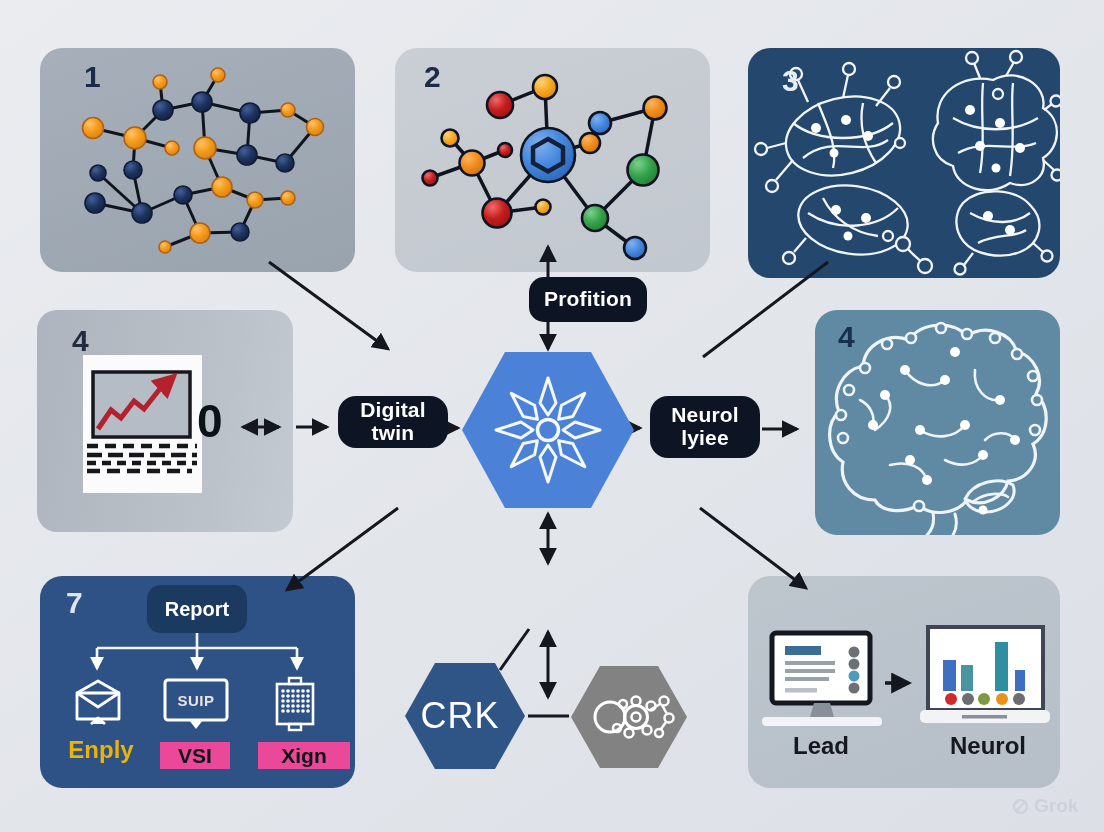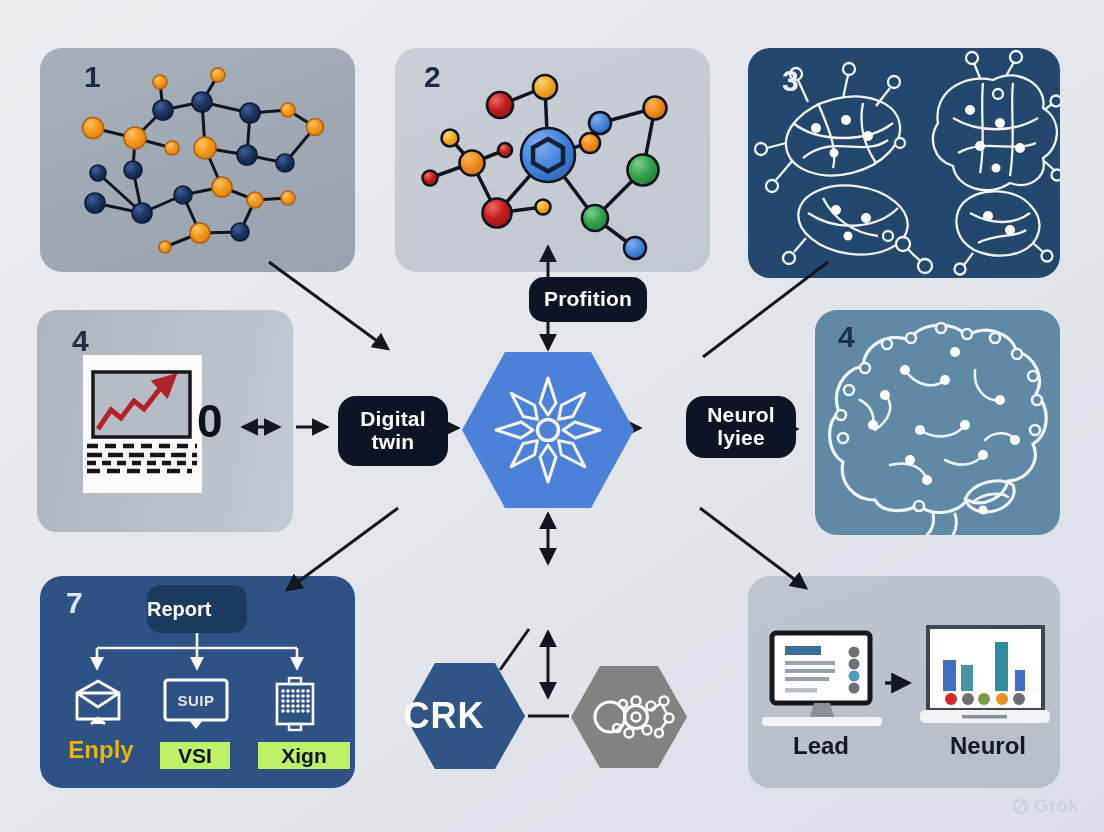--- a/index.html
+++ b/index.html
@@ -15,32 +15,32 @@
   #p7{left:40px;top:576px;width:315px;height:212px;background:var(--panel7-blue);}
   #p8{left:748px;top:576px;width:312px;height:212px;background:linear-gradient(160deg,#bdc5cd,#b6bec8);}
   .num{position:absolute;font-weight:700;font-size:30px;line-height:1;z-index:2;}
   .panel svg{position:absolute;left:0;top:0;}
   .arrow-layer{position:absolute;left:0;top:0;z-index:3;pointer-events:none;}
   .hexsvg{position:absolute;z-index:4;}
   .pill{position:absolute;z-index:5;background:var(--pill-black);color:#fff;font-weight:700;
         display:flex;align-items:center;justify-content:center;text-align:center;
         border-radius:15px;line-height:1.08;letter-spacing:.2px;}
   #pill-profition{left:489px;top:277px;width:118px;height:45px;font-size:21px;margin-left:40px;}
-  #pill-digital{left:338px;top:396px;width:110px;height:70px;font-size:21px;border-radius:18px;padding:0 14px;box-sizing:border-box;}
-  #pill-neurol{left:650px;top:396px;width:110px;height:62px;font-size:21px;border-radius:18px;padding:0 12px;box-sizing:border-box;margin-left:36px;}
+  #pill-digital{left:338px;top:396px;width:110px;height:52px;font-size:21px;border-radius:18px;padding:0 14px;box-sizing:border-box;}
+  #pill-neurol{left:650px;top:396px;width:110px;height:62px;font-size:21px;border-radius:18px;padding:0 12px;box-sizing:border-box;}
   #pill-geith{left:474px;top:573px;width:148px;height:50px;font-size:24px;border-radius:17px;}
-  #crk-label{position:absolute;left:379px;top:658px;width:130px;height:116px;z-index:5;display:flex;
-             align-items:center;justify-content:center;color:#fff;font-weight:700;font-size:36px;letter-spacing:1px;}
+  #crk-label{position:absolute;left:395px;top:658px;width:130px;height:116px;z-index:5;display:flex;
+             align-items:center;justify-content:center;color:#fff;font-weight:400;font-size:36px;letter-spacing:1px;}
   #zero{position:absolute;left:197px;top:398px;font-size:46px;font-weight:600;color:#0d1118;z-index:2;line-height:1;}
   .report-pill{position:absolute;left:107px;top:9px;width:100px;height:48px;background:var(--report-navy);
-               border-radius:14px;color:#fff;font-weight:700;font-size:20px;display:flex;align-items:center;z-index:3;}
+               border-radius:14px;color:#fff;font-weight:700;font-size:20px;display:flex;align-items:center;justify-content:center;z-index:3;}
   .suip{position:absolute;left:125px;top:104px;width:62px;height:40px;display:flex;align-items:center;justify-content:center;
         color:#e5e5e5;font-weight:700;font-size:15px;letter-spacing:.5px;z-index:3;}
   .enply{position:absolute;left:28px;top:160px;width:66px;text-align:center;color:#eab308;font-weight:700;font-size:24px;z-index:3;}
-  .whitebox{position:absolute;top:166px;height:27px;background:#bef264;color:#0d1118;font-weight:700;font-size:21px;
+  .whitebox{position:absolute;top:166px;height:27px;background:#ec4899;color:#0d1118;font-weight:700;font-size:21px;
             display:flex;align-items:center;justify-content:center;z-index:3;}
   #vsi{left:120px;width:70px;}
   #xign{left:218px;width:92px;}
   .dev-label{position:absolute;top:156px;text-align:center;color:#15181e;font-weight:700;font-size:24px;z-index:3;}
   #lead-label{left:38px;width:70px;}
   #poomage-label{left:185px;width:110px;}
   .watermark{position:absolute;left:1012px;top:795px;display:flex;align-items:center;gap:5px;z-index:7;
              color:rgba(202,208,217,.95);font-weight:700;font-size:19px;}
 </style>
 </head>

